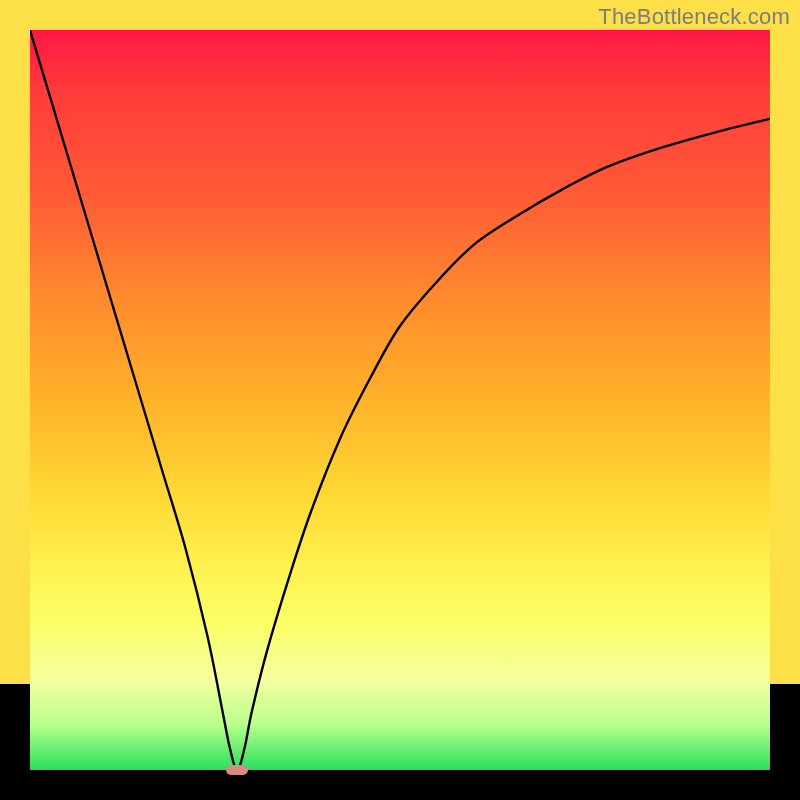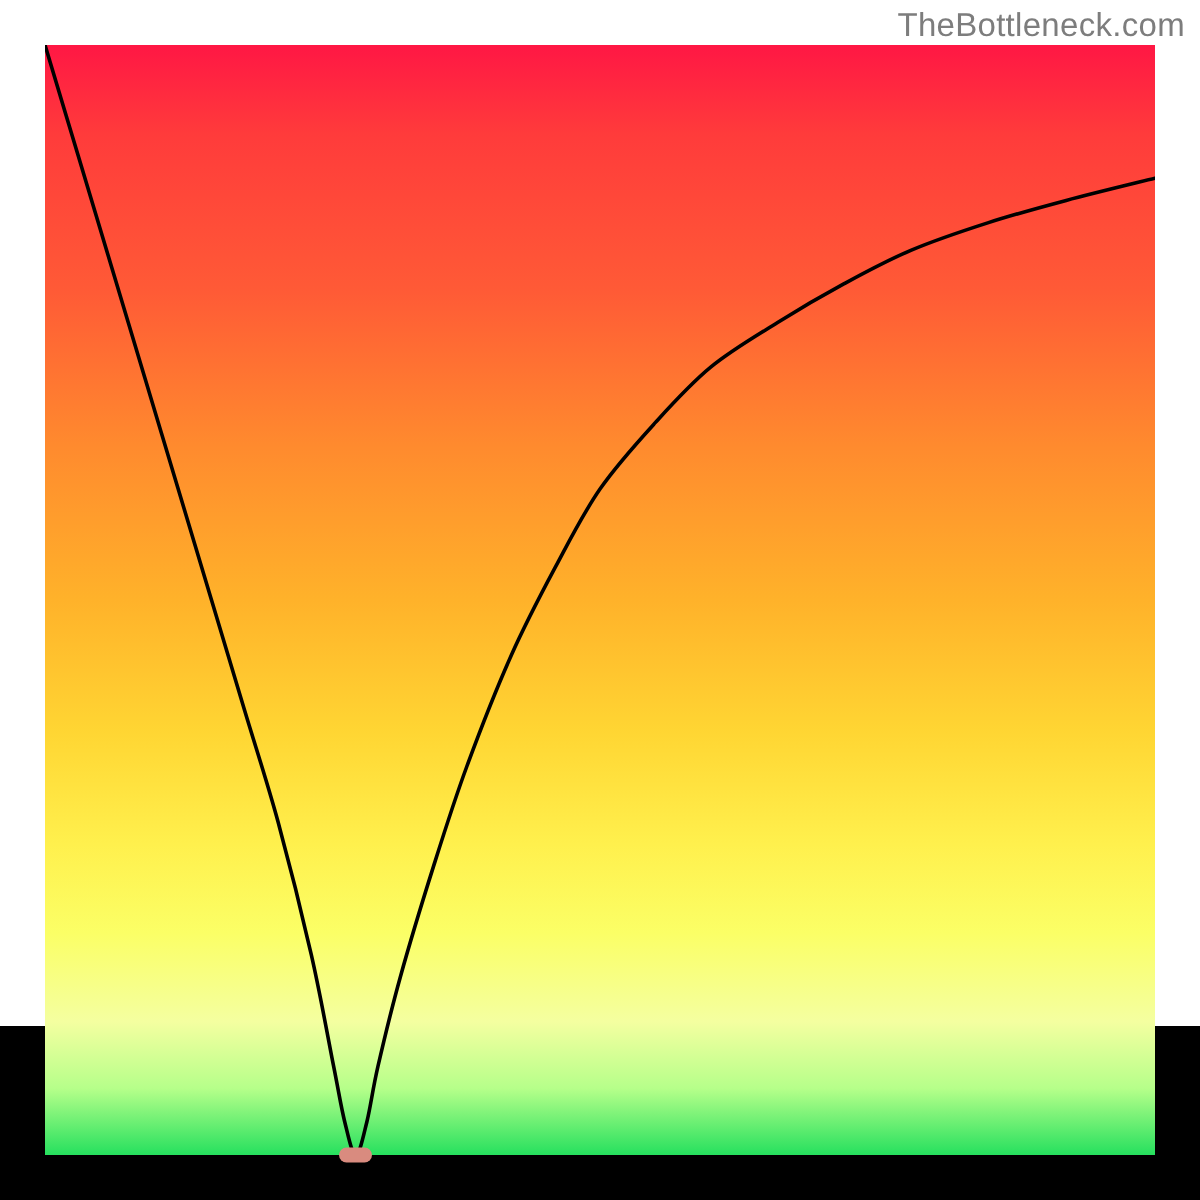--- a/index.html
+++ b/index.html
@@ -9,21 +9,21 @@
     height: 800px;
     background: #000;
     font-family: Arial, Helvetica, sans-serif;
     overflow: hidden;
   }
   .frame {
     position: absolute;
     left: 0; top: 0;
     width: 800px;
     height: 684px;
-    background: #ffffff;
+    background: #fde047;
   }
   .plot-area {
     position: absolute;
     left: 30px;
     top: 30px;
     width: 740px;
     height: 740px;
     
     background: linear-gradient(to bottom,
       #ff1744 0%,

